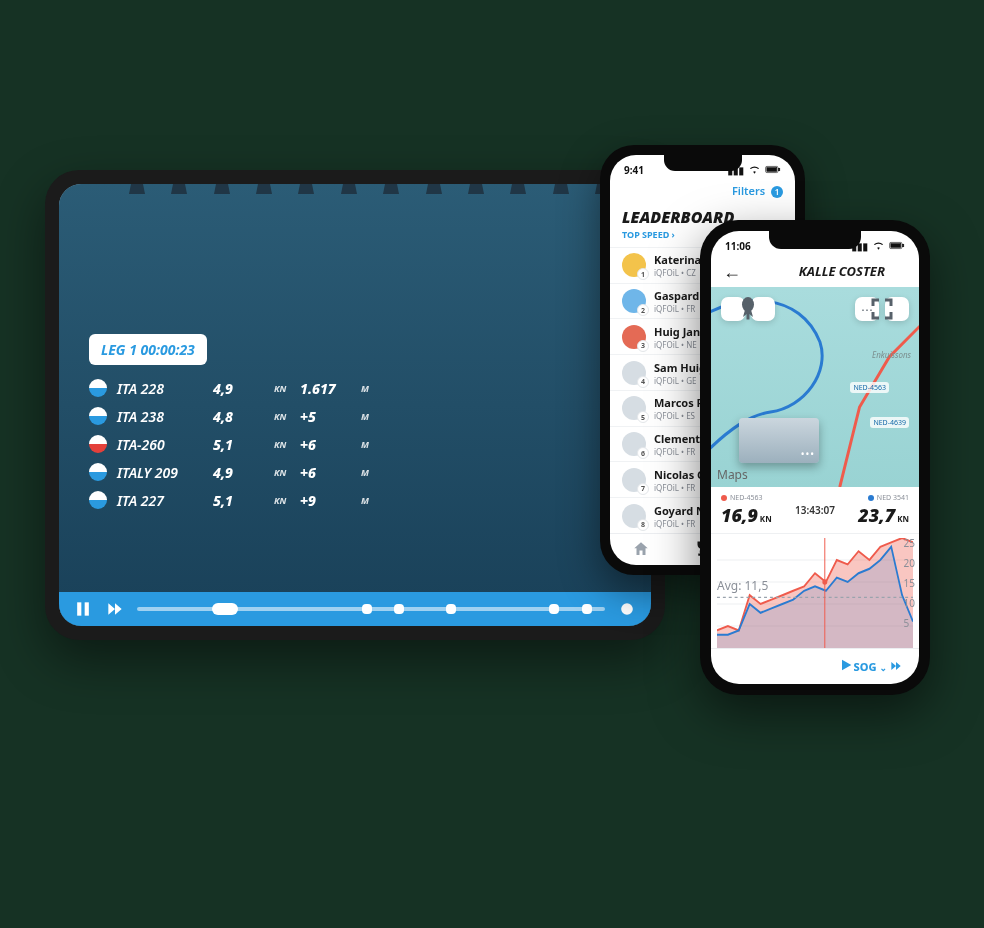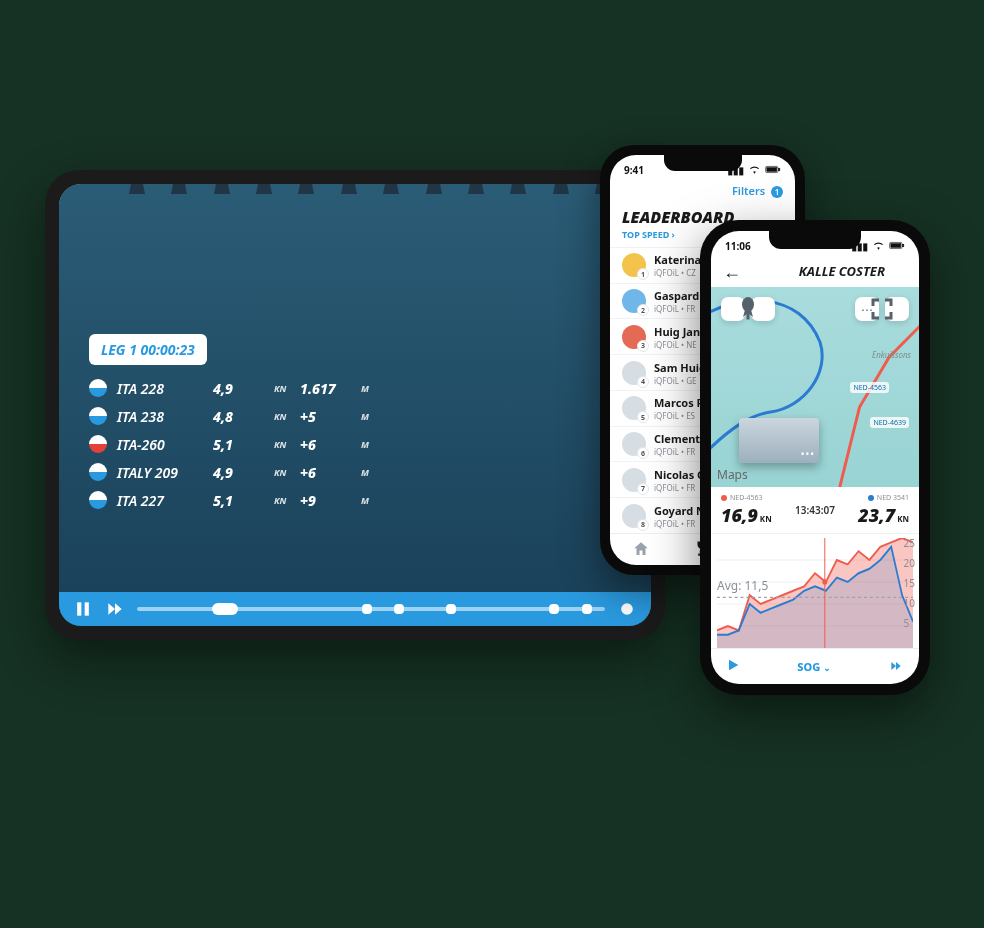--- a/index.html
+++ b/index.html
@@ -150,21 +150,21 @@
   .cmp .u{font-size:8px;font-weight:700;margin-left:2px}
   .dotR{width:6px;height:6px;border-radius:50%;background:#ef5b4c;display:inline-block}
   .dotB{width:6px;height:6px;border-radius:50%;background:#2a7bd1;display:inline-block}
   .clock{font-size:10px;color:#333;font-weight:600}
 
   .graph{flex:1;position:relative;padding:4px 6px 0}
   .graph svg{width:100%;height:100%}
   .ylabels{position:absolute;right:4px;top:2px;bottom:18px;display:flex;flex-direction:column;justify-content:space-between;font-size:10px;color:var(--text-mute)}
   .avgline{position:absolute;left:6px;top:38%;font-size:12px;color:var(--text-mute)}
 
-  .p2-bar{height:36px;border-top:1px solid #eceef1;display:flex;align-items:center;justify-content:space-between;padding:0 14px;color:var(--accent)}
+  .p2-bar{height:36px;border-top:1px solid #eceef1;display:flex;align-items:center;justify-content:flex-end;padding:0 14px;color:var(--accent)}
   .sog{font-size:11px;font-weight:800}
 
   
   .ico{width:100%;height:100%}
 </style>
 </head>
 <body>
 
 <div class="tablet">
   <div class="tablet-screen">

